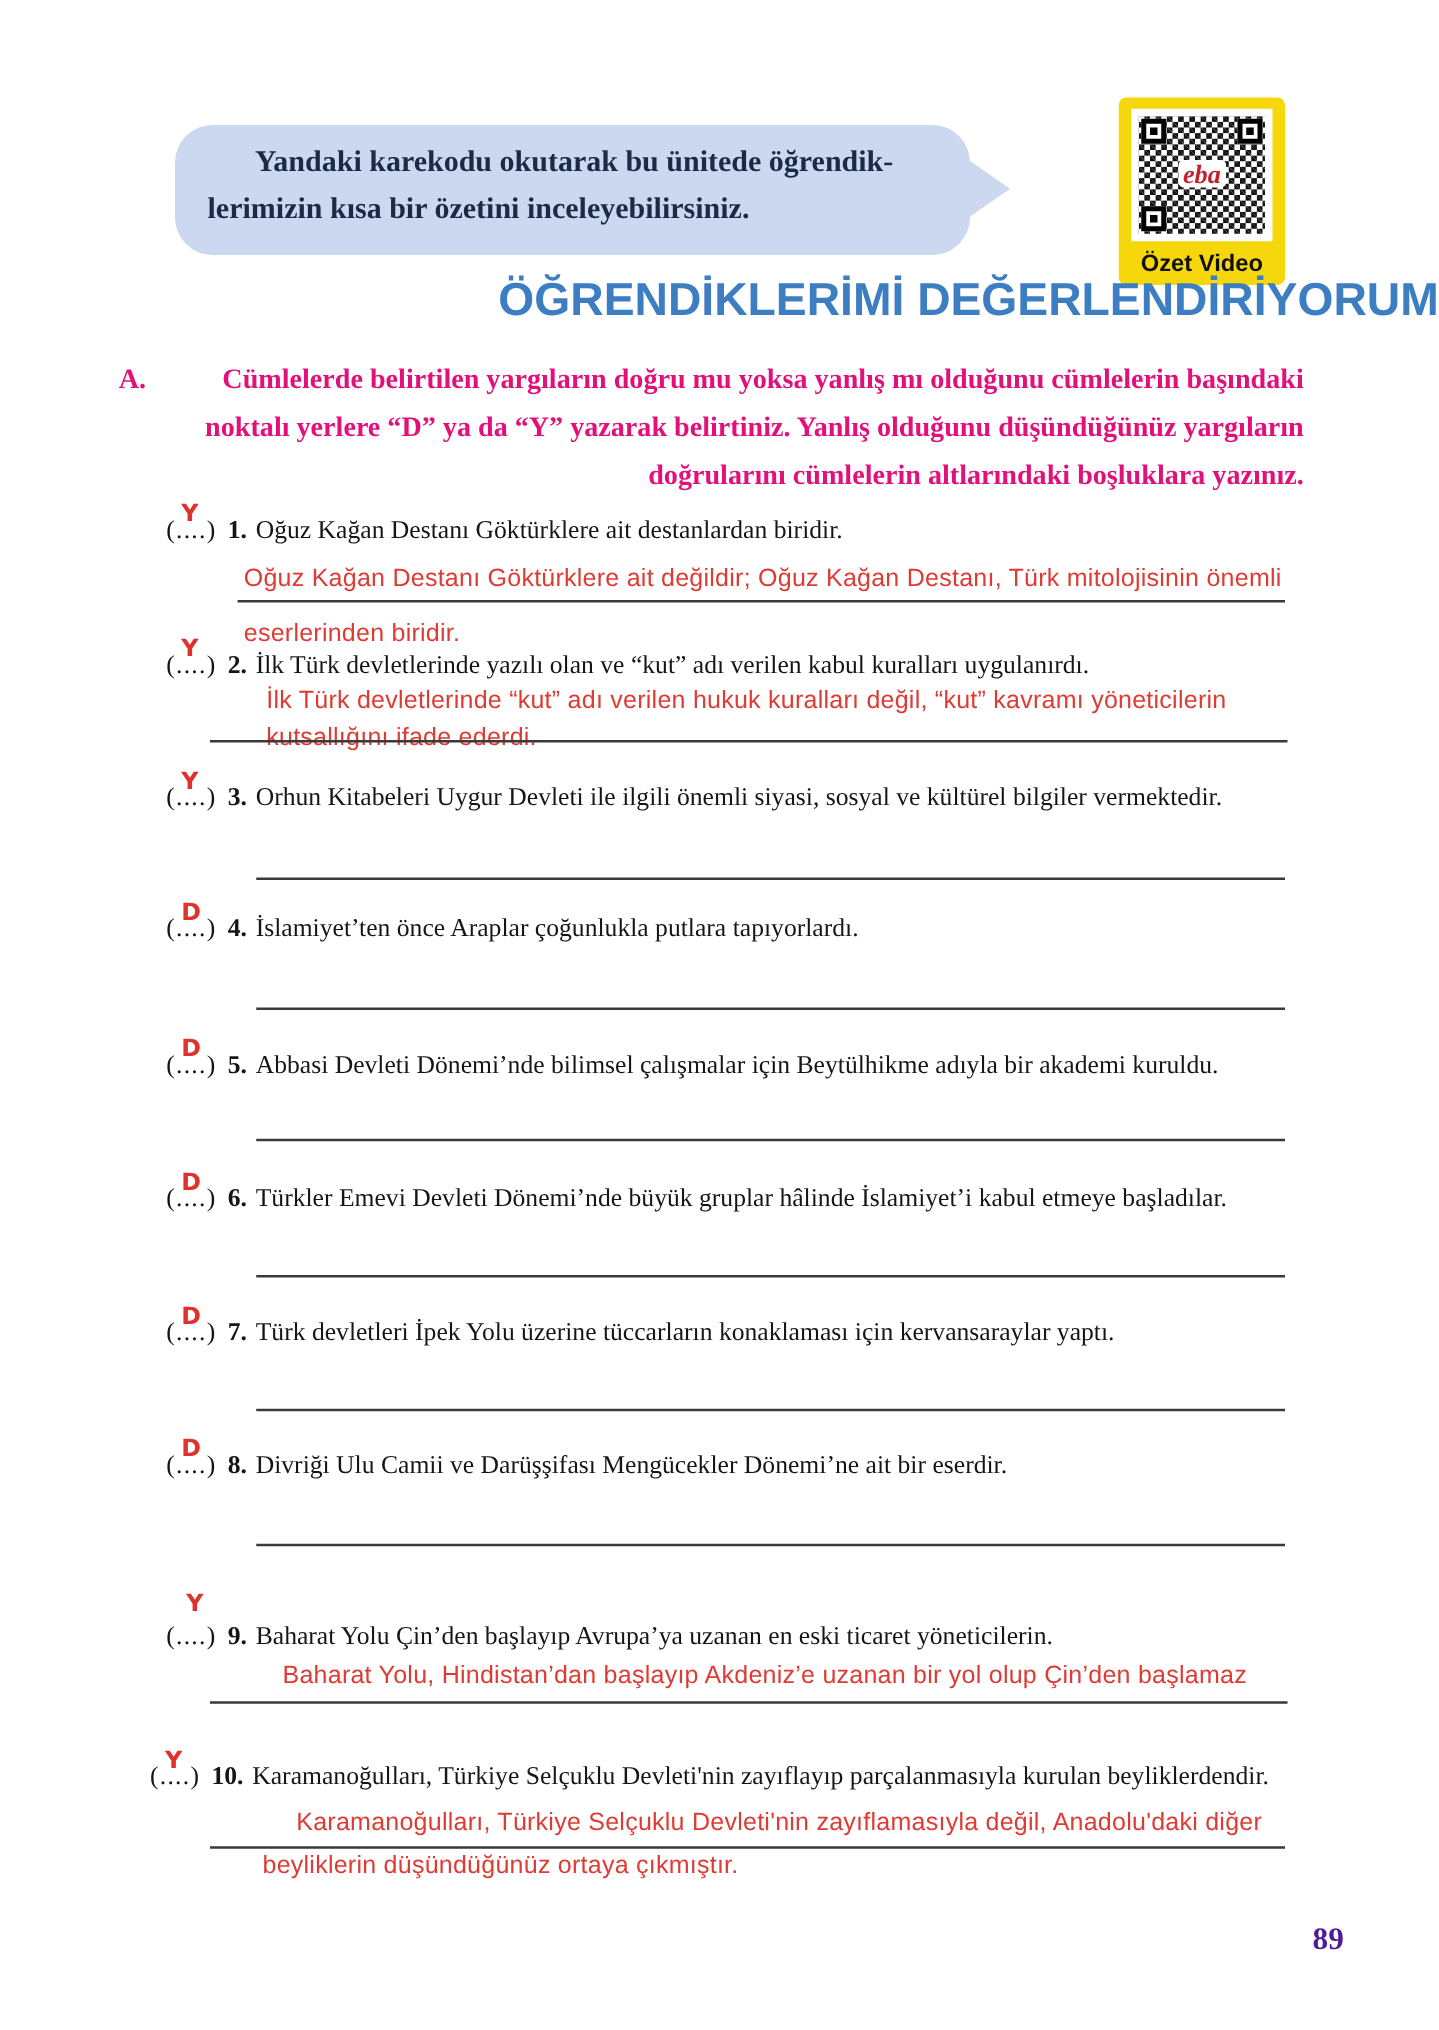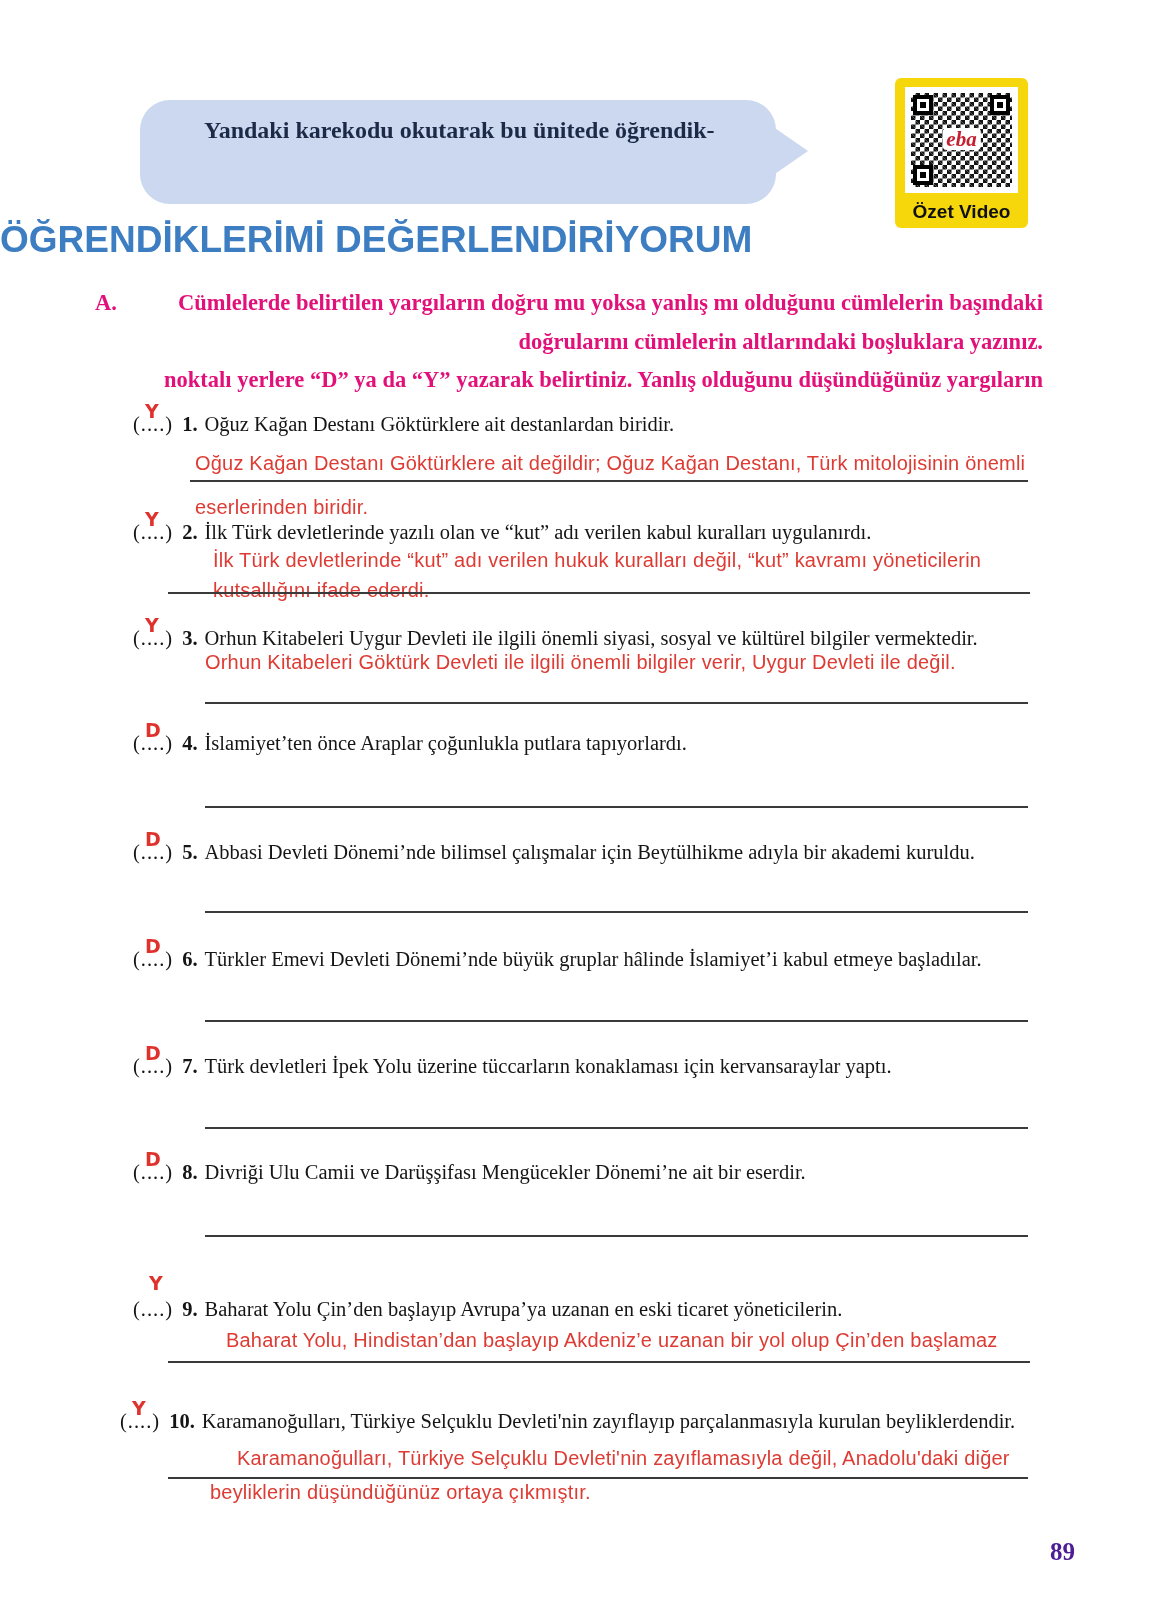--- a/index.html
+++ b/index.html
@@ -25,21 +25,21 @@
   .finder{position:absolute;width:20px;height:20px;border:4px solid #000;background:#fff;box-sizing:border-box;}
   .finder::after{content:"";position:absolute;left:3px;top:3px;width:6px;height:6px;background:#000;}
   .f-tl{left:8px;top:8px;} .f-tr{right:8px;top:8px;} .f-bl{left:8px;bottom:8px;}
   .eba{position:absolute;left:50%;top:49%;transform:translate(-50%,-50%);background:#fff;
        color:#c41f30;font-family:"Liberation Serif",serif;font-style:italic;font-weight:bold;
        font-size:21px;padding:0 4px;border-radius:4px;line-height:22px;}
   .qr-label{position:absolute;left:0;right:0;bottom:5px;text-align:center;
             font-family:"Liberation Sans",sans-serif;font-weight:bold;font-size:19px;color:#101010;}
 
   
-  .title{left:0;top:219px;width:1151px;text-align:left;font-family:"Liberation Sans",sans-serif;
+  .title{left:0;top:219px;width:1151px;text-align:right;font-family:"Liberation Sans",sans-serif;
          font-weight:700;font-size:37px;color:#3d7dc2;}
   .secA{left:95px;top:284px;display:flex;color:#e2117a;font-weight:bold;font-size:22.5px;line-height:38.5px;}
   .secA .letter{width:38px;flex:none;}
   .secA .lines{width:910px;text-align:right;}
 
   
   .q{font-size:20.5px;line-height:28px;color:#151515;white-space:nowrap;}
   .slot{position:relative;letter-spacing:1px;}
   .mark{position:absolute;left:12px;top:-16px;letter-spacing:0;
         font-family:"DejaVu Sans",sans-serif;font-weight:bold;font-size:19px;color:#e0322c;}
@@ -52,62 +52,62 @@
 </style>
 </head>
 <body>
 
 <div class="page">
 
   <div class="abs bubble"></div>
   <div class="abs bubble-tail"></div>
   <div class="abs bubble-text">
     <span class="l1">Yandaki karekodu okutarak bu ünitede öğrendik-</span>
+    <span class="l2">lerimizin kısa bir özetini inceleyebilirsiniz.</span>
   </div>
 
   <div class="abs qr-card">
     <div class="qr-white">
       <div class="qr-noise"></div>
       <div class="finder f-tl"></div>
       <div class="finder f-tr"></div>
       <div class="finder f-bl"></div>
       <div class="eba">eba</div>
     </div>
     <div class="qr-label">Özet Video</div>
   </div>
 
   <div class="abs title">ÖĞRENDİKLERİMİ DEĞERLENDİRİYORUM</div>
 
   <div class="abs secA">
     <div class="letter">A.</div>
     <div class="lines">
       <div>Cümlelerde belirtilen yargıların doğru mu yoksa yanlış mı olduğunu cümlelerin başındaki</div>
+      <div>noktalı yerlere “D” ya da “Y” yazarak belirtiniz. Yanlış olduğunu düşündüğünüz yargıların</div>
       <div>doğrularını cümlelerin altlarındaki boşluklara yazınız.</div>
-      <div>noktalı yerlere “D” ya da “Y” yazarak belirtiniz. Yanlış olduğunu düşündüğünüz yargıların</div>
     </div>
   </div>
 
   <div class="abs q" style="left:133px;top:410px;">
     <span class="slot"><span>(....)</span><span class="mark">Y</span></span><span class="qnum">1.</span><span>Oğuz Kağan Destanı Göktürklere ait destanlardan biridir.</span>
   </div>
   <div class="abs corr" style="left:195px;top:452px;">Oğuz Kağan Destanı Göktürklere ait değildir; Oğuz Kağan Destanı, Türk mitolojisinin önemli</div>
   <div class="abs blank" style="left:190px;top:480px;width:838px;"></div>
   <div class="abs corr" style="left:195px;top:484px;margin-top:12px;">eserlerinden biridir.</div>
 
   <div class="abs q" style="left:133px;top:518px;">
     <span class="slot"><span>(....)</span><span class="mark">Y</span></span><span class="qnum">2.</span><span>İlk Türk devletlerinde yazılı olan ve “kut” adı verilen kabul kuralları uygulanırdı.</span>
   </div>
   <div class="abs corr" style="left:213px;top:549px;">İlk Türk devletlerinde “kut” adı verilen hukuk kuralları değil, “kut” kavramı yöneticilerin</div>
   <div class="abs corr" style="left:213px;top:579px;">kutsallığını ifade ederdi.</div>
   <div class="abs blank" style="left:168px;top:592px;width:862px;"></div>
 
   <div class="abs q" style="left:133px;top:624px;">
     <span class="slot"><span>(....)</span><span class="mark">Y</span></span><span class="qnum">3.</span><span>Orhun Kitabeleri Uygur Devleti ile ilgili önemli siyasi, sosyal ve kültürel bilgiler vermektedir.</span>
   </div>
-  <div class="abs corr" style="left:205px;top:651px;">Orhun Kitabeleri Göktürk Devleti ile ilgili önemli bilgiler verir, Uygur Devleti ile değil.</div>
   <div class="abs blank" style="left:205px;top:702px;width:823px;"></div>
 
   <div class="abs q" style="left:133px;top:729px;">
     <span class="slot"><span>(....)</span><span class="mark">D</span></span><span class="qnum">4.</span><span>İslamiyet’ten önce Araplar çoğunlukla putlara tapıyorlardı.</span>
   </div>
   <div class="abs blank" style="left:205px;top:806px;width:823px;"></div>
 
   <div class="abs q" style="left:133px;top:838px;">
     <span class="slot"><span>(....)</span><span class="mark">D</span></span><span class="qnum">5.</span><span>Abbasi Devleti Dönemi’nde bilimsel çalışmalar için Beytülhikme adıyla bir akademi kuruldu.</span>
   </div>

